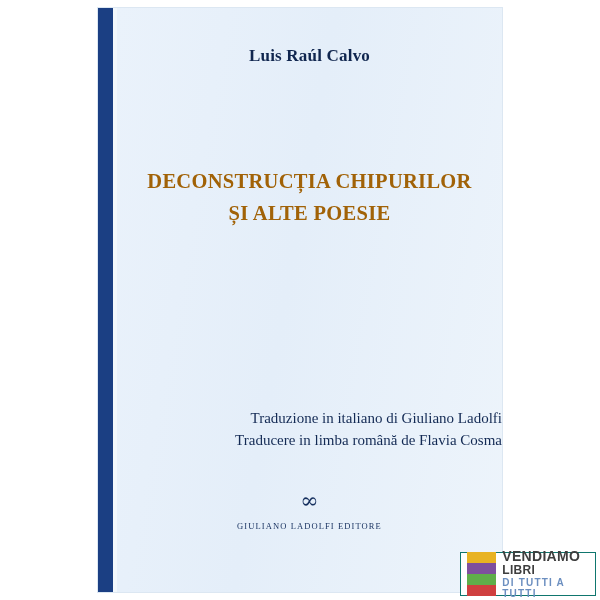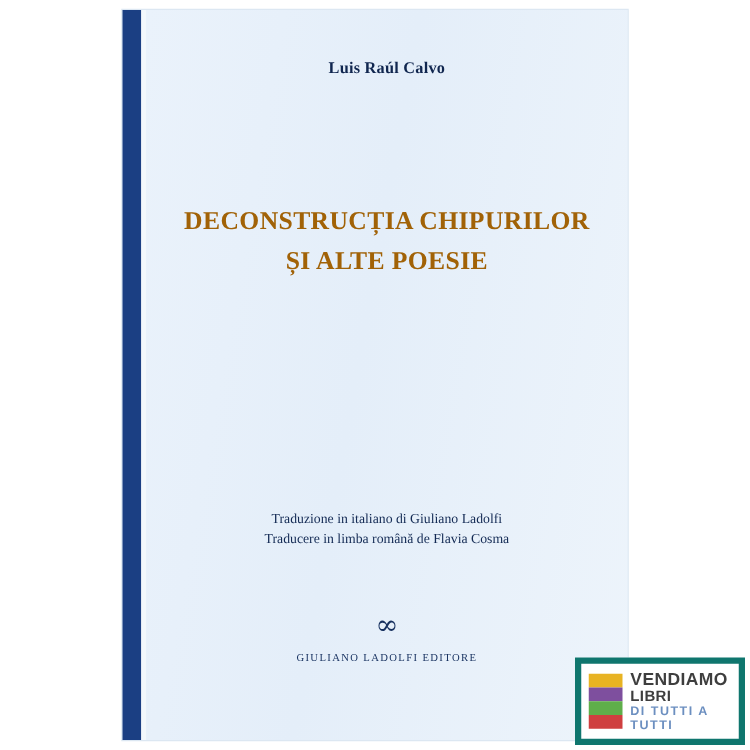--- a/index.html
+++ b/index.html
@@ -56,21 +56,21 @@
   .content {
     position: absolute;
     left: 19px;
     top: 0;
     right: 0;
     bottom: 0;
     text-align: center;
   }
   .author {
     margin-top: 38px;
-    font-size: 13px;
+    font-size: 17px;
     font-weight: bold;
     color: #10264f;
     letter-spacing: 0.2px;
     font-family: "Liberation Serif", serif;
   }
   .title-block {
     margin-top: 100px;
   }
   .title-it {
     font-size: 20.5px;
@@ -85,23 +85,24 @@
     font-weight: bold;
     color: #a16207;
     line-height: 1.55;
     letter-spacing: 0.3px;
   }
   .translators {
     position: absolute;
     left: 0;
     right: 0;
     top: 400px;
-    font-size: 11px;
+    font-size: 15px;
     color: #132a54;
     line-height: 1.45;
+    text-align: right;
   }
   .publisher-mark {
     position: absolute;
     left: 0;
     right: 0;
     top: 482px;
   }
   .pub-glyph {
     font-size: 22px;
     color: #16305f;
@@ -114,23 +115,23 @@
     letter-spacing: 1.1px;
     color: #16305f;
     font-weight: normal;
   }
   
   .watermark {
     position: absolute;
     right: 4px;
     bottom: 4px;
     width: 136px;
-    height: 70px;
+    height: 44px;
     background: #ffffff;
-    border: 5px solid #0f766e;
+    border: 1px solid #0f766e;
     display: flex;
     align-items: center;
     padding: 4px 6px;
     box-sizing: border-box;
     justify-content: center;
   }
   .wm-bars {
     width: 34px;
     height: 44px;
     display: flex;

